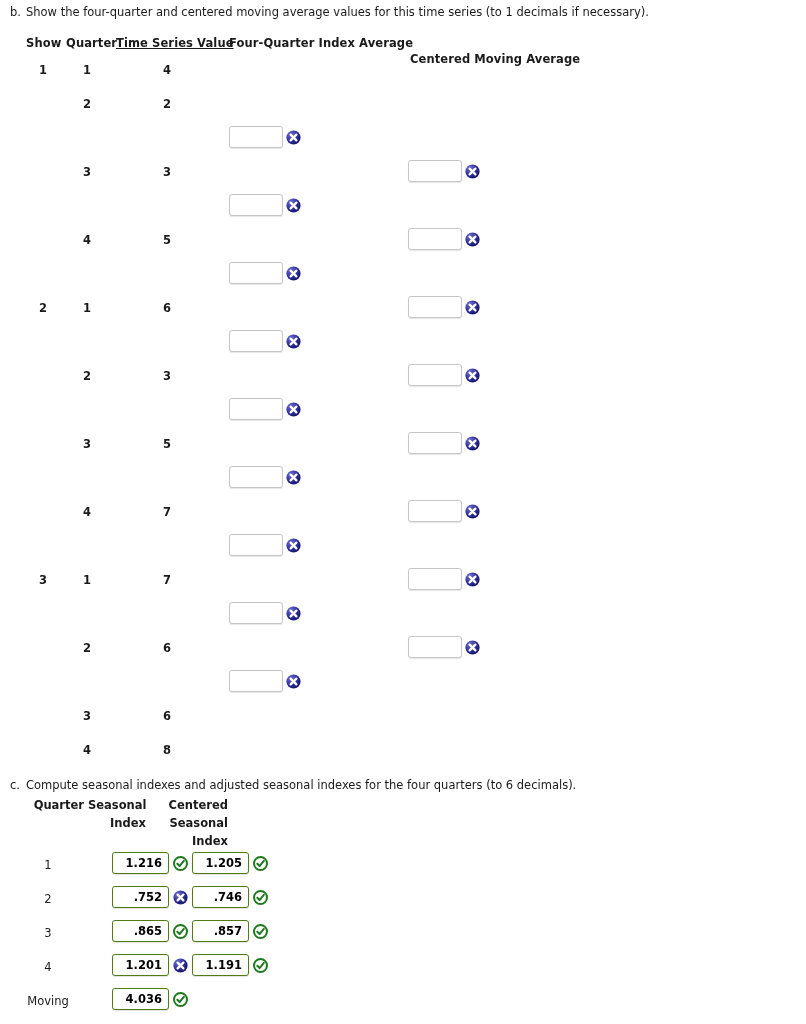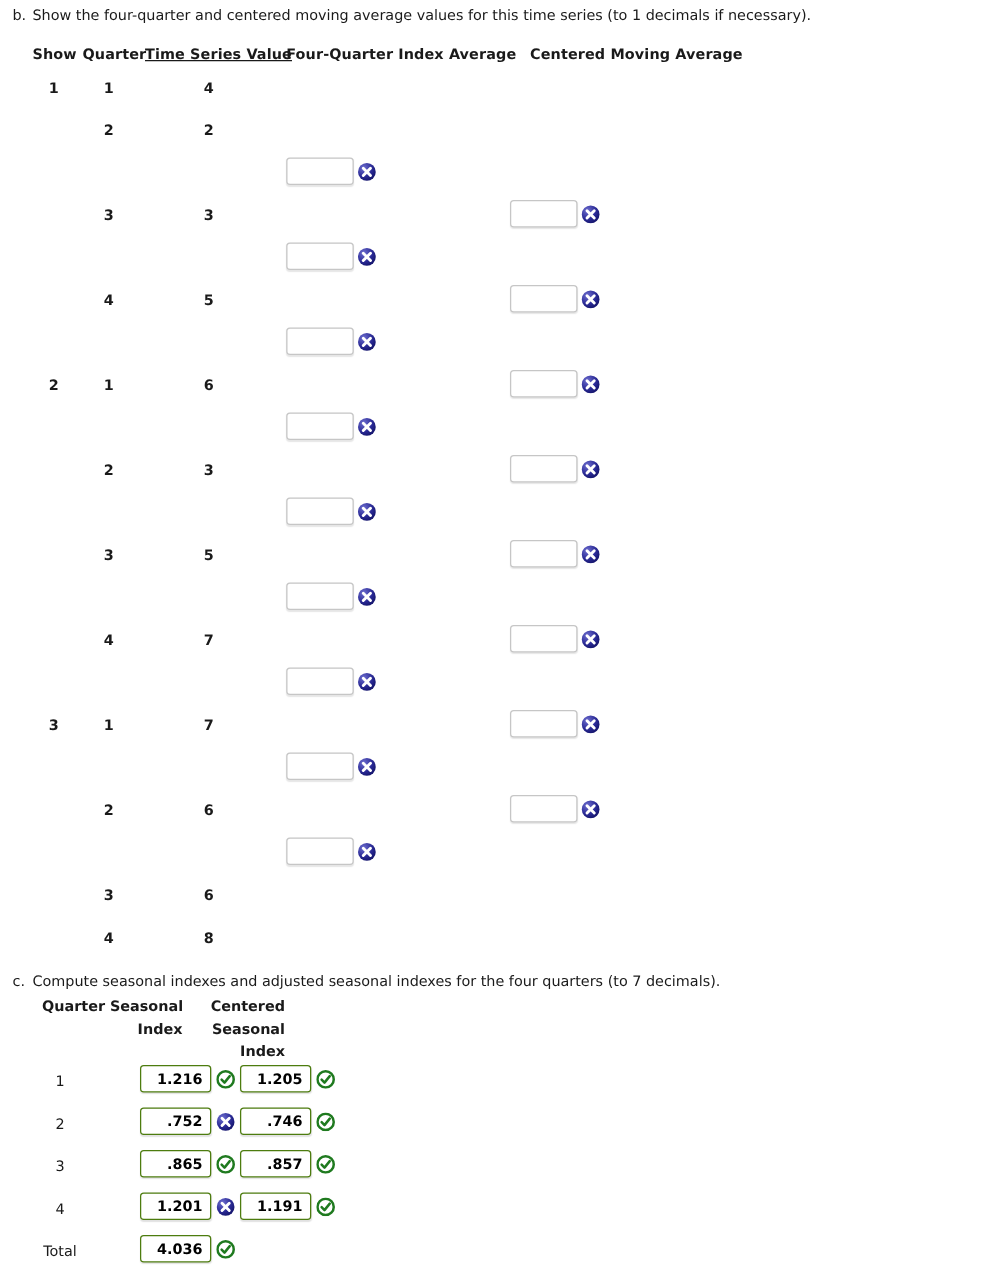--- a/index.html
+++ b/index.html
@@ -45,21 +45,21 @@
   }
   .b-header span {
     position: absolute;
     top: 0;
     white-space: nowrap;
   }
   .h-year     { left: 26px; }
   .h-quarter  { left: 66px; }
   .h-value    { left: 116px; text-decoration: underline; }
   .h-fourq    { left: 229px; }
-  .h-centered { left: 424px; }
+  .h-centered { left: 410px; margin-top: 16px; }
 
   .b-rows {
     position: relative;
   }
   .brow {
     position: relative;
     height: 34px;
   }
   .brow .cell {
     position: absolute;
@@ -538,21 +538,21 @@
       </div>
       <div class="brow">
         <div class="cell c-year"></div>
         <div class="cell c-quarter">4</div>
         <div class="cell c-value">8</div>
       </div>
     </div>
 </div>
 
 <div class="prompt" id="prompt-c" style="left:10px; top:778px;">
-  <span class="marker">c.</span><span>Compute seasonal indexes and adjusted seasonal indexes for the four quarters (to 7 decimals).</span>
+  <span class="marker">c.</span><span>Compute seasonal indexes and adjusted seasonal indexes for the four quarters (to 6 decimals).</span>
 </div>
 
 <div id="part-c-table">
   <div class="c-header">
     <div class="hcol hc-quarter">
       <div>Quarter</div>
     </div>
     <div class="hcol hc-seasonal">
       <div>Seasonal</div>
       <div>Index</div>
@@ -656,21 +656,21 @@
           <input type="text" class="cbox" value="1.191" style="">
           <span class="status-icon">
             <svg width="15" height="15" viewBox="0 0 15 15">
               <circle cx="7.5" cy="7.5" r="6.5" fill="#ffffff" stroke="#1f7a1f" stroke-width="2"></circle>
               <path d="M4.3 7.7 L6.6 10.1 L10.8 4.9" fill="none" stroke="#1f7a1f" stroke-width="2" stroke-linecap="round" stroke-linejoin="round"></path>
             </svg>
           </span>
         </div>
       </div>
       <div class="crow">
-        <div class="qlabel">Total</div>
+        <div class="qlabel">Moving</div>
         <div class="cgroup col-seasonal">
           <input type="text" class="cbox" value="4.036" style="">
           <span class="status-icon">
             <svg width="15" height="15" viewBox="0 0 15 15">
               <circle cx="7.5" cy="7.5" r="6.5" fill="#ffffff" stroke="#1f7a1f" stroke-width="2"></circle>
               <path d="M4.3 7.7 L6.6 10.1 L10.8 4.9" fill="none" stroke="#1f7a1f" stroke-width="2" stroke-linecap="round" stroke-linejoin="round"></path>
             </svg>
           </span>
         </div>
       </div>

